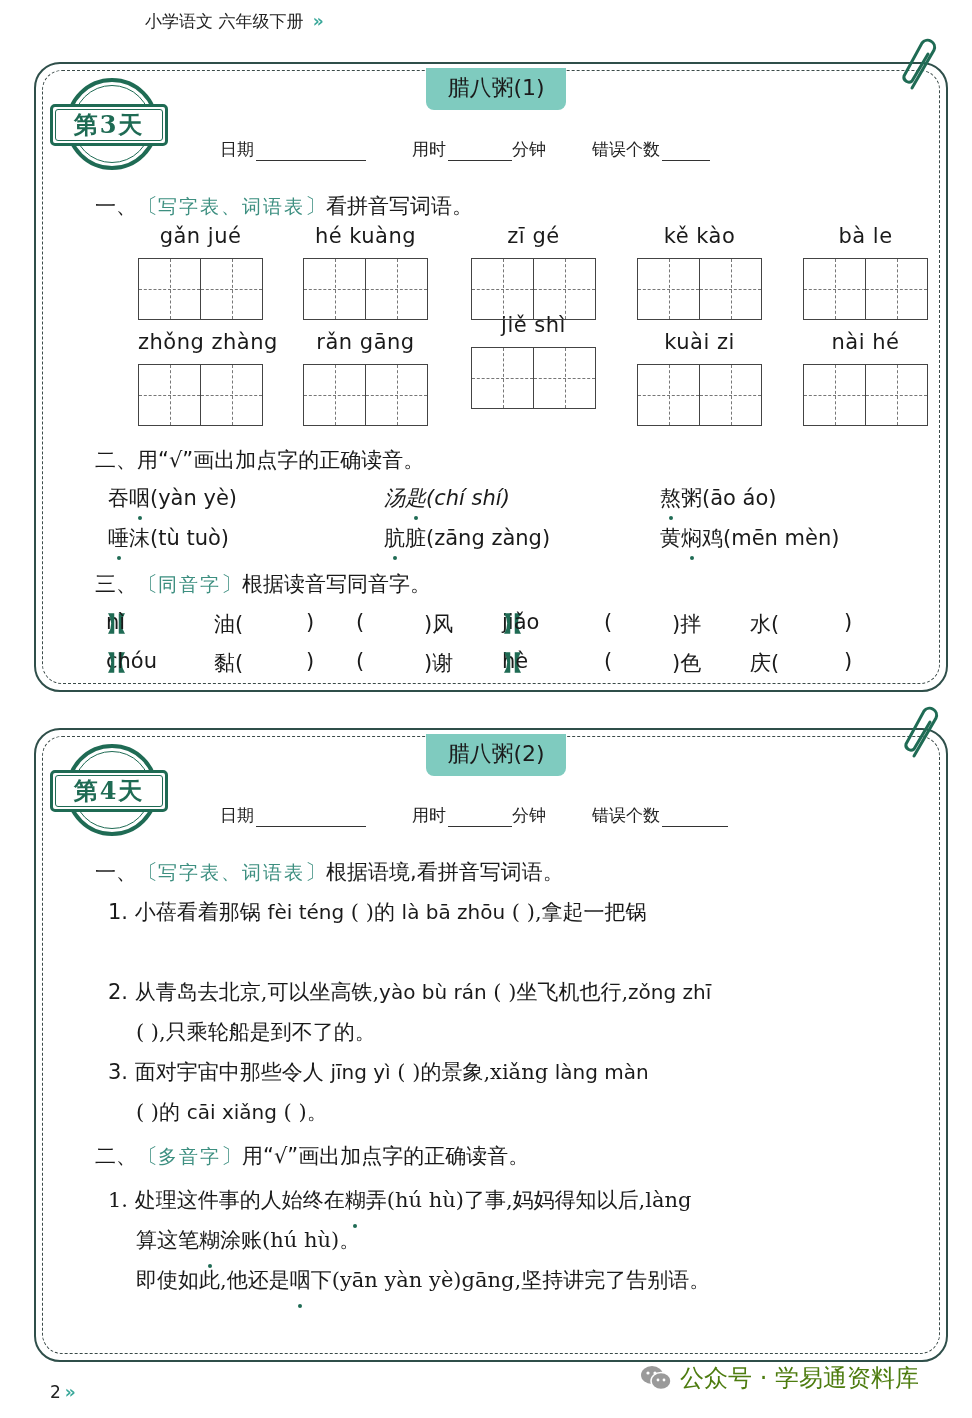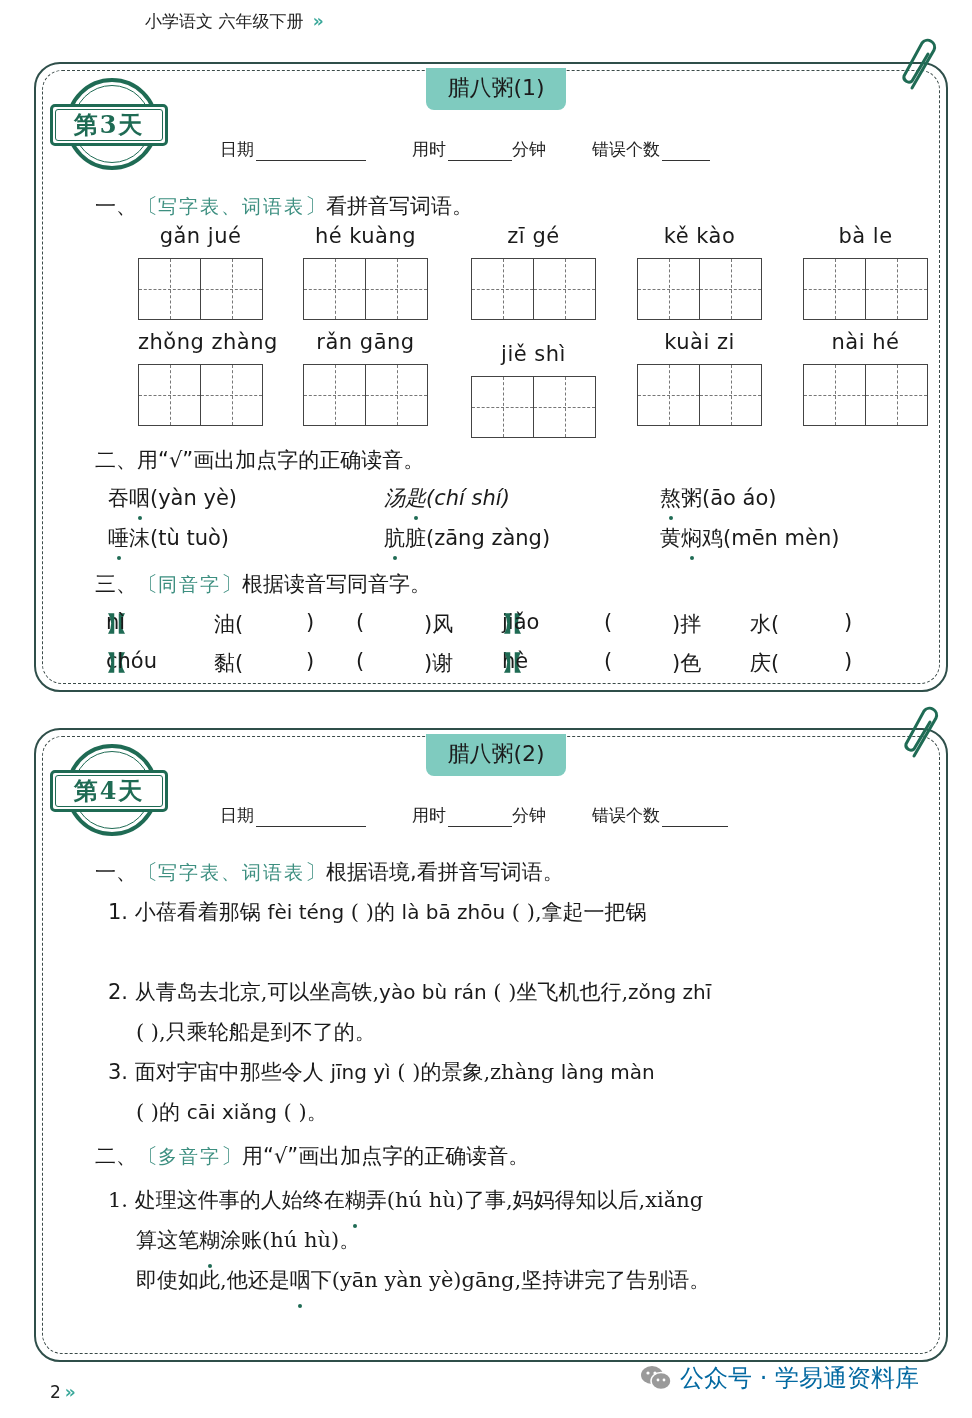--- a/index.html
+++ b/index.html
@@ -53,21 +53,21 @@
   .homo-row span { position: absolute; white-space: nowrap; }
   .lb { color: #1f6b54; font-weight: bold; }
 
   .para { position: absolute; left: 72px; right: 28px; font-size: 21px; color: #1a1a1a; line-height: 40px; font-family: "DejaVu Serif", serif; }
   .para .num { font-family: "DejaVu Sans", sans-serif; }
   .para .pinyin { font-family: "DejaVu Sans", sans-serif; font-size: 20px; }
 
   .folio { position: absolute; left: 50px; top: 1382px; font-size: 17px; color: #222; }
   .folio .chev { color: #3aa89a; font-weight: bold; margin-left: 4px; }
 
-  .watermark { position: absolute; left: 640px; top: 1362px; font-size: 24px; color: #0369a1; display: flex; align-items: center; }
+  .watermark { position: absolute; left: 640px; top: 1362px; font-size: 24px; color: #4d7c0f; display: flex; align-items: center; }
   .watermark .wx { width: 32px; height: 26px; margin-right: 8px; }
 </style>
 </head>
 <body>
 
 <div class="running-head">
   <span>小学语文  六年级下册</span>
   <span class="chev">»</span>
 </div>
 
@@ -146,21 +146,21 @@
           <div class="cell"></div>
         </div>
       </div>
     <div class="word" style="left:165px;top:106px;">
         <div class="py">rǎn  gāng</div>
         <div class="boxes">
           <div class="cell"></div>
           <div class="cell"></div>
         </div>
       </div>
-    <div class="word" style="left:333px;top:118px;">
+    <div class="word" style="left:333px;top:89px;">
         <div class="py">jiě    shì</div>
         <div class="boxes">
           <div class="cell"></div>
           <div class="cell"></div>
         </div>
       </div>
     <div class="word" style="left:499px;top:106px;">
         <div class="py">kuài    zi</div>
         <div class="boxes">
           <div class="cell"></div>
@@ -268,30 +268,30 @@
   </div>
 
   <div class="para" style="top:162px;">
     <div><span class="num">1. </span><span>小蓓看着那锅 </span><span class="pinyin">fèi téng</span><span> (          )的 </span><span class="pinyin">là bā zhōu</span><span> (            ),拿起一把锅</span></div>
   </div>
   <div class="para" style="top:242px;">
     <div><span class="num">2. </span><span>从青岛去北京,可以坐高铁,</span><span class="pinyin">yào bù rán</span><span> (            )坐飞机也行,</span><span class="pinyin">zǒng zhī</span></div>
     <div style="padding-left:28px"><span>(          ),只乘轮船是到不了的。</span></div>
   </div>
   <div class="para" style="top:322px;">
-    <div><span class="num">3. </span><span>面对宇宙中那些令人 </span><span class="pinyin">jīng yì</span><span> (          )的景象,zhàng </span><span class="pinyin">làng màn</span></div>
+    <div><span class="num">3. </span><span>面对宇宙中那些令人 </span><span class="pinyin">jīng yì</span><span> (          )的景象,xiǎng </span><span class="pinyin">làng màn</span></div>
     <div style="padding-left:28px"><span>(          )的 </span><span class="pinyin">cāi xiǎng</span><span> (          )。</span></div>
   </div>
 
   <div class="section-heading" style="top:412px;">
     <span>二、</span><span class="tag-br">〔</span><span class="tag">多音字</span><span class="tag-br">〕</span><span>用“√”画出加点字的正确读音。</span>
   </div>
 
   <div class="para" style="top:450px;">
-    <div><span>1. 处理这件事的人始终在</span><span class="dot">糊</span><span>弄(hú  hù)了事,妈妈得知以后,xiǎng</span></div>
+    <div><span>1. 处理这件事的人始终在</span><span class="dot">糊</span><span>弄(hú  hù)了事,妈妈得知以后,làng</span></div>
     <div style="padding-left:28px"><span>算这笔</span><span class="dot">糊</span><span>涂账(hú  hù)。</span></div>
   </div>
   <div class="para" style="top:530px;">
     <div style="padding-left:28px"><span>即使如此,他还是</span><span class="dot">咽</span><span>下(yān  yàn  yè)gāng,坚持讲完了告别语。</span></div>
   </div>
 </div>
 
 <svg class="clip" id="clip2" viewBox="0 0 46 60">
   <path d="M14 52 L36 14 A7 7 0 0 0 24 7 L6 40 A5 5 0 0 0 14 45 L30 18" fill="none" stroke="#1f6b54" stroke-width="3" stroke-linecap="round"></path>
 </svg>

